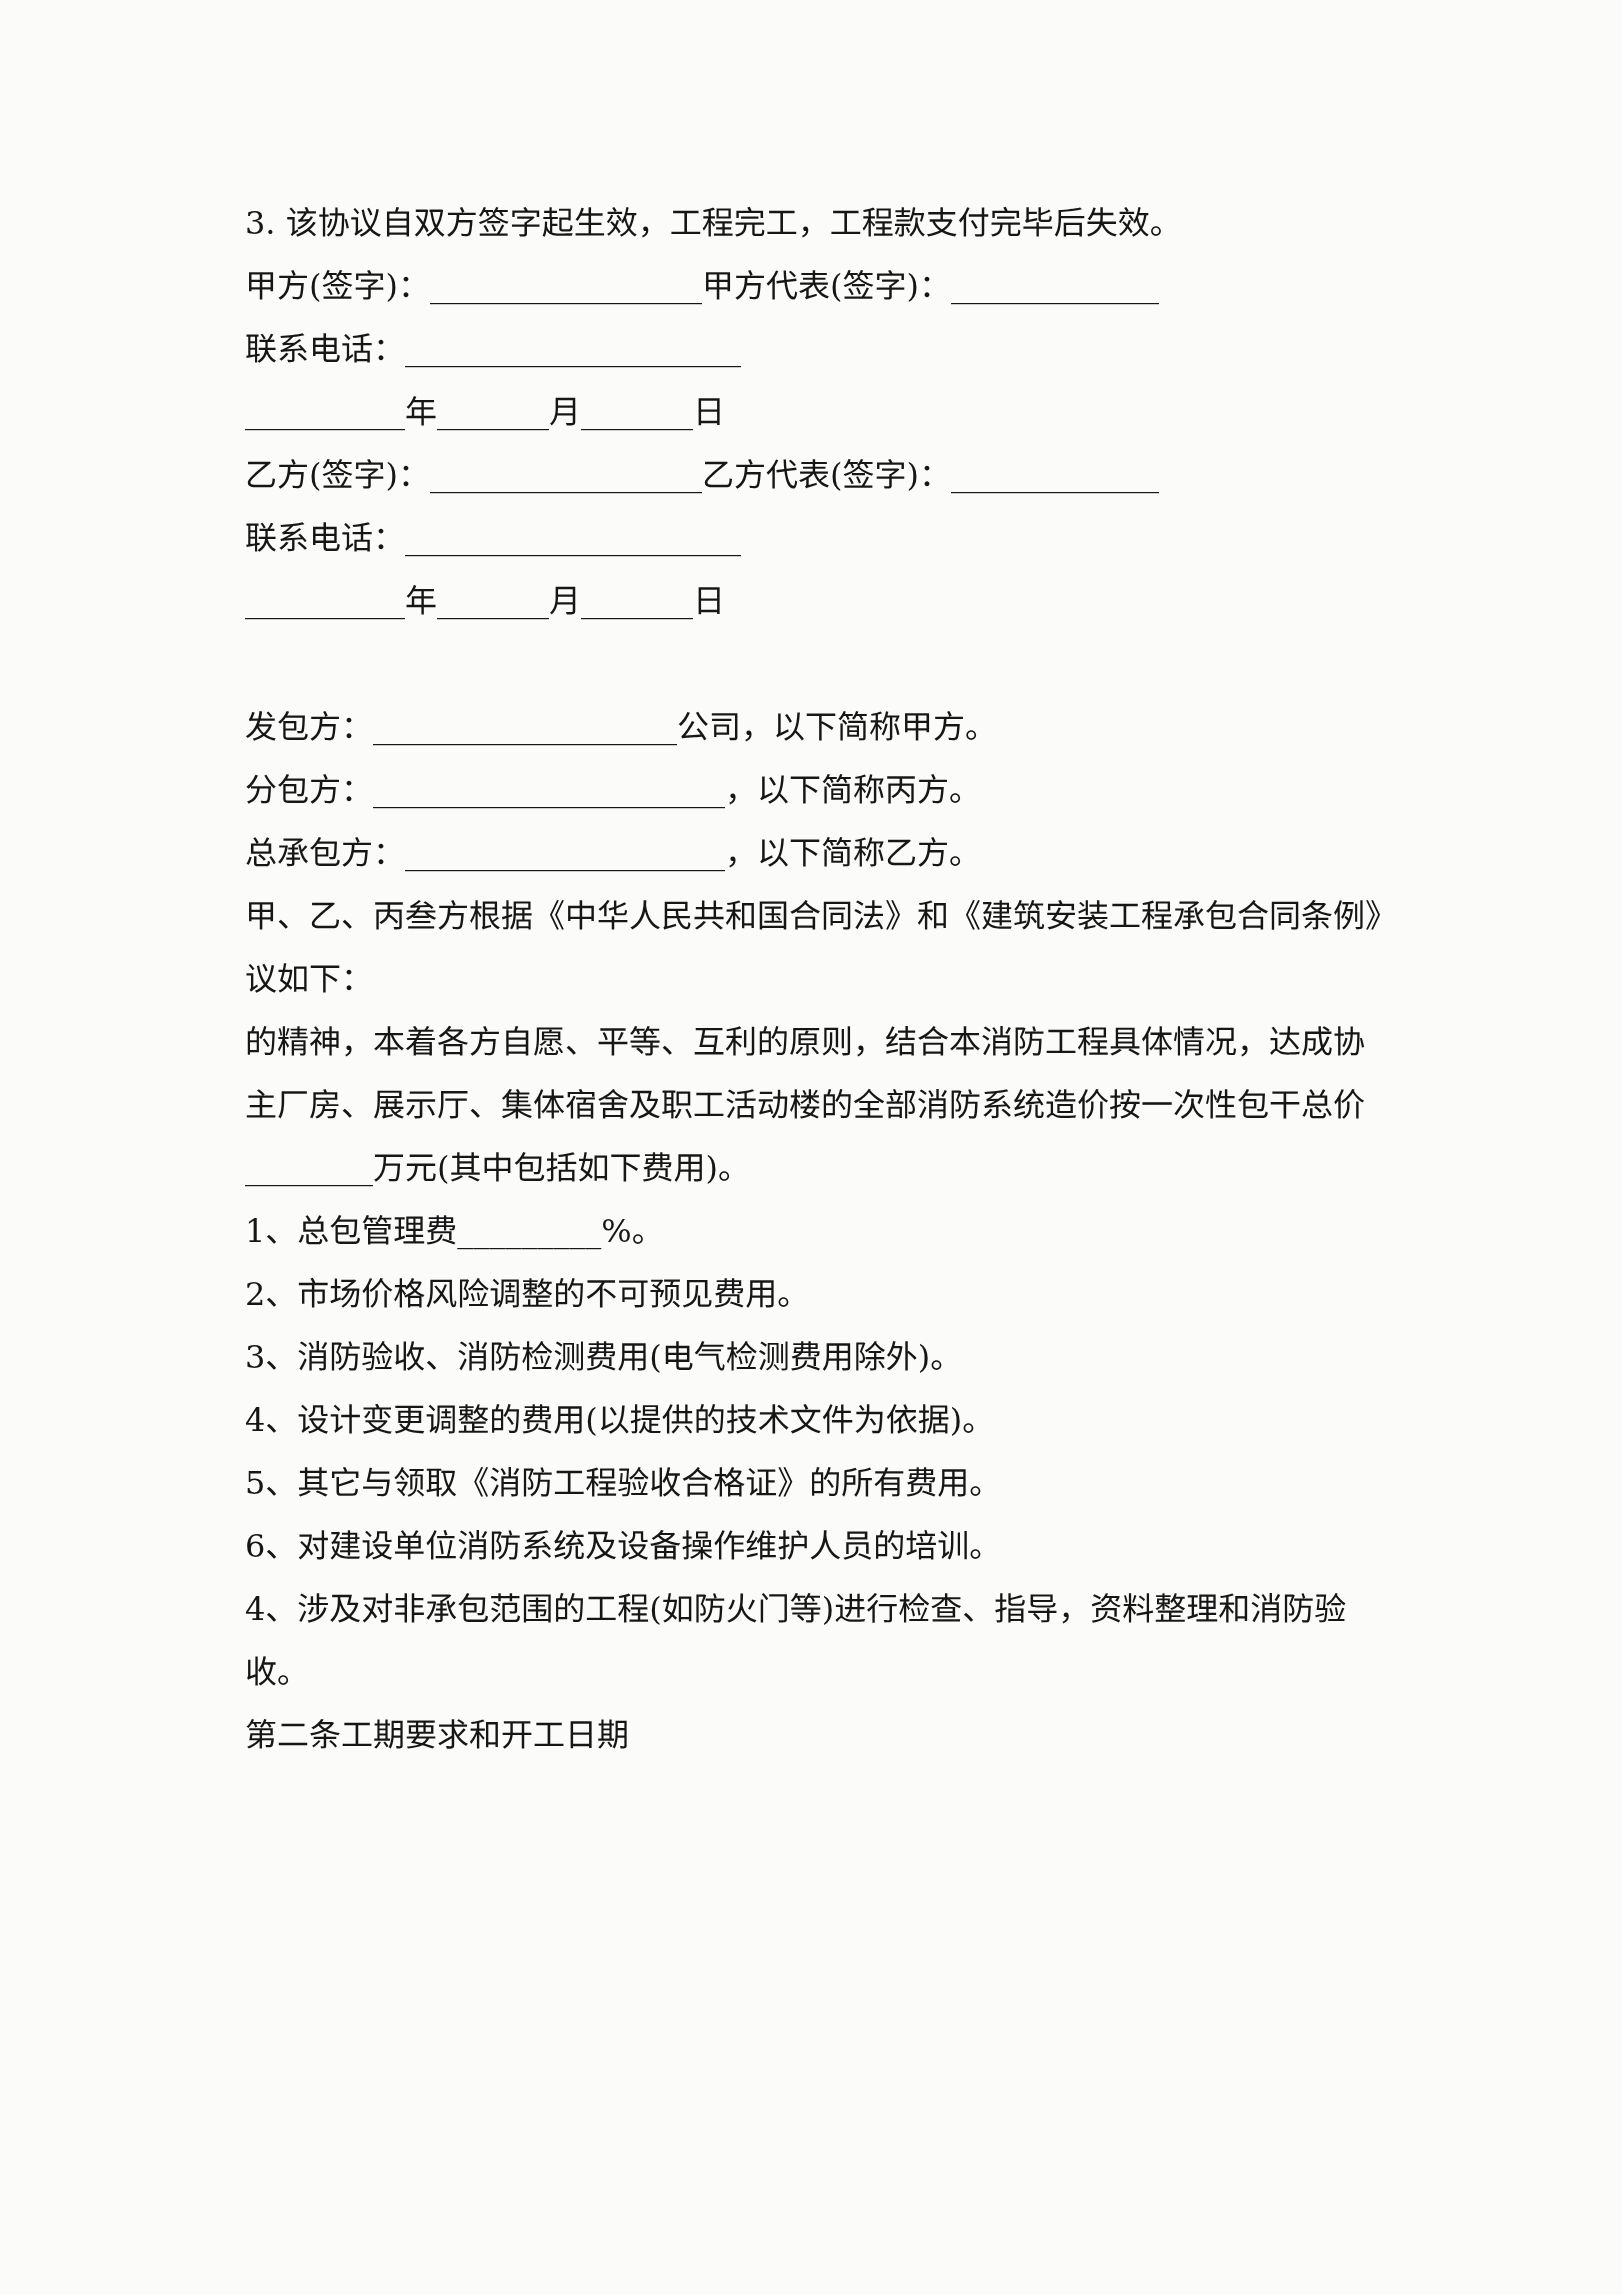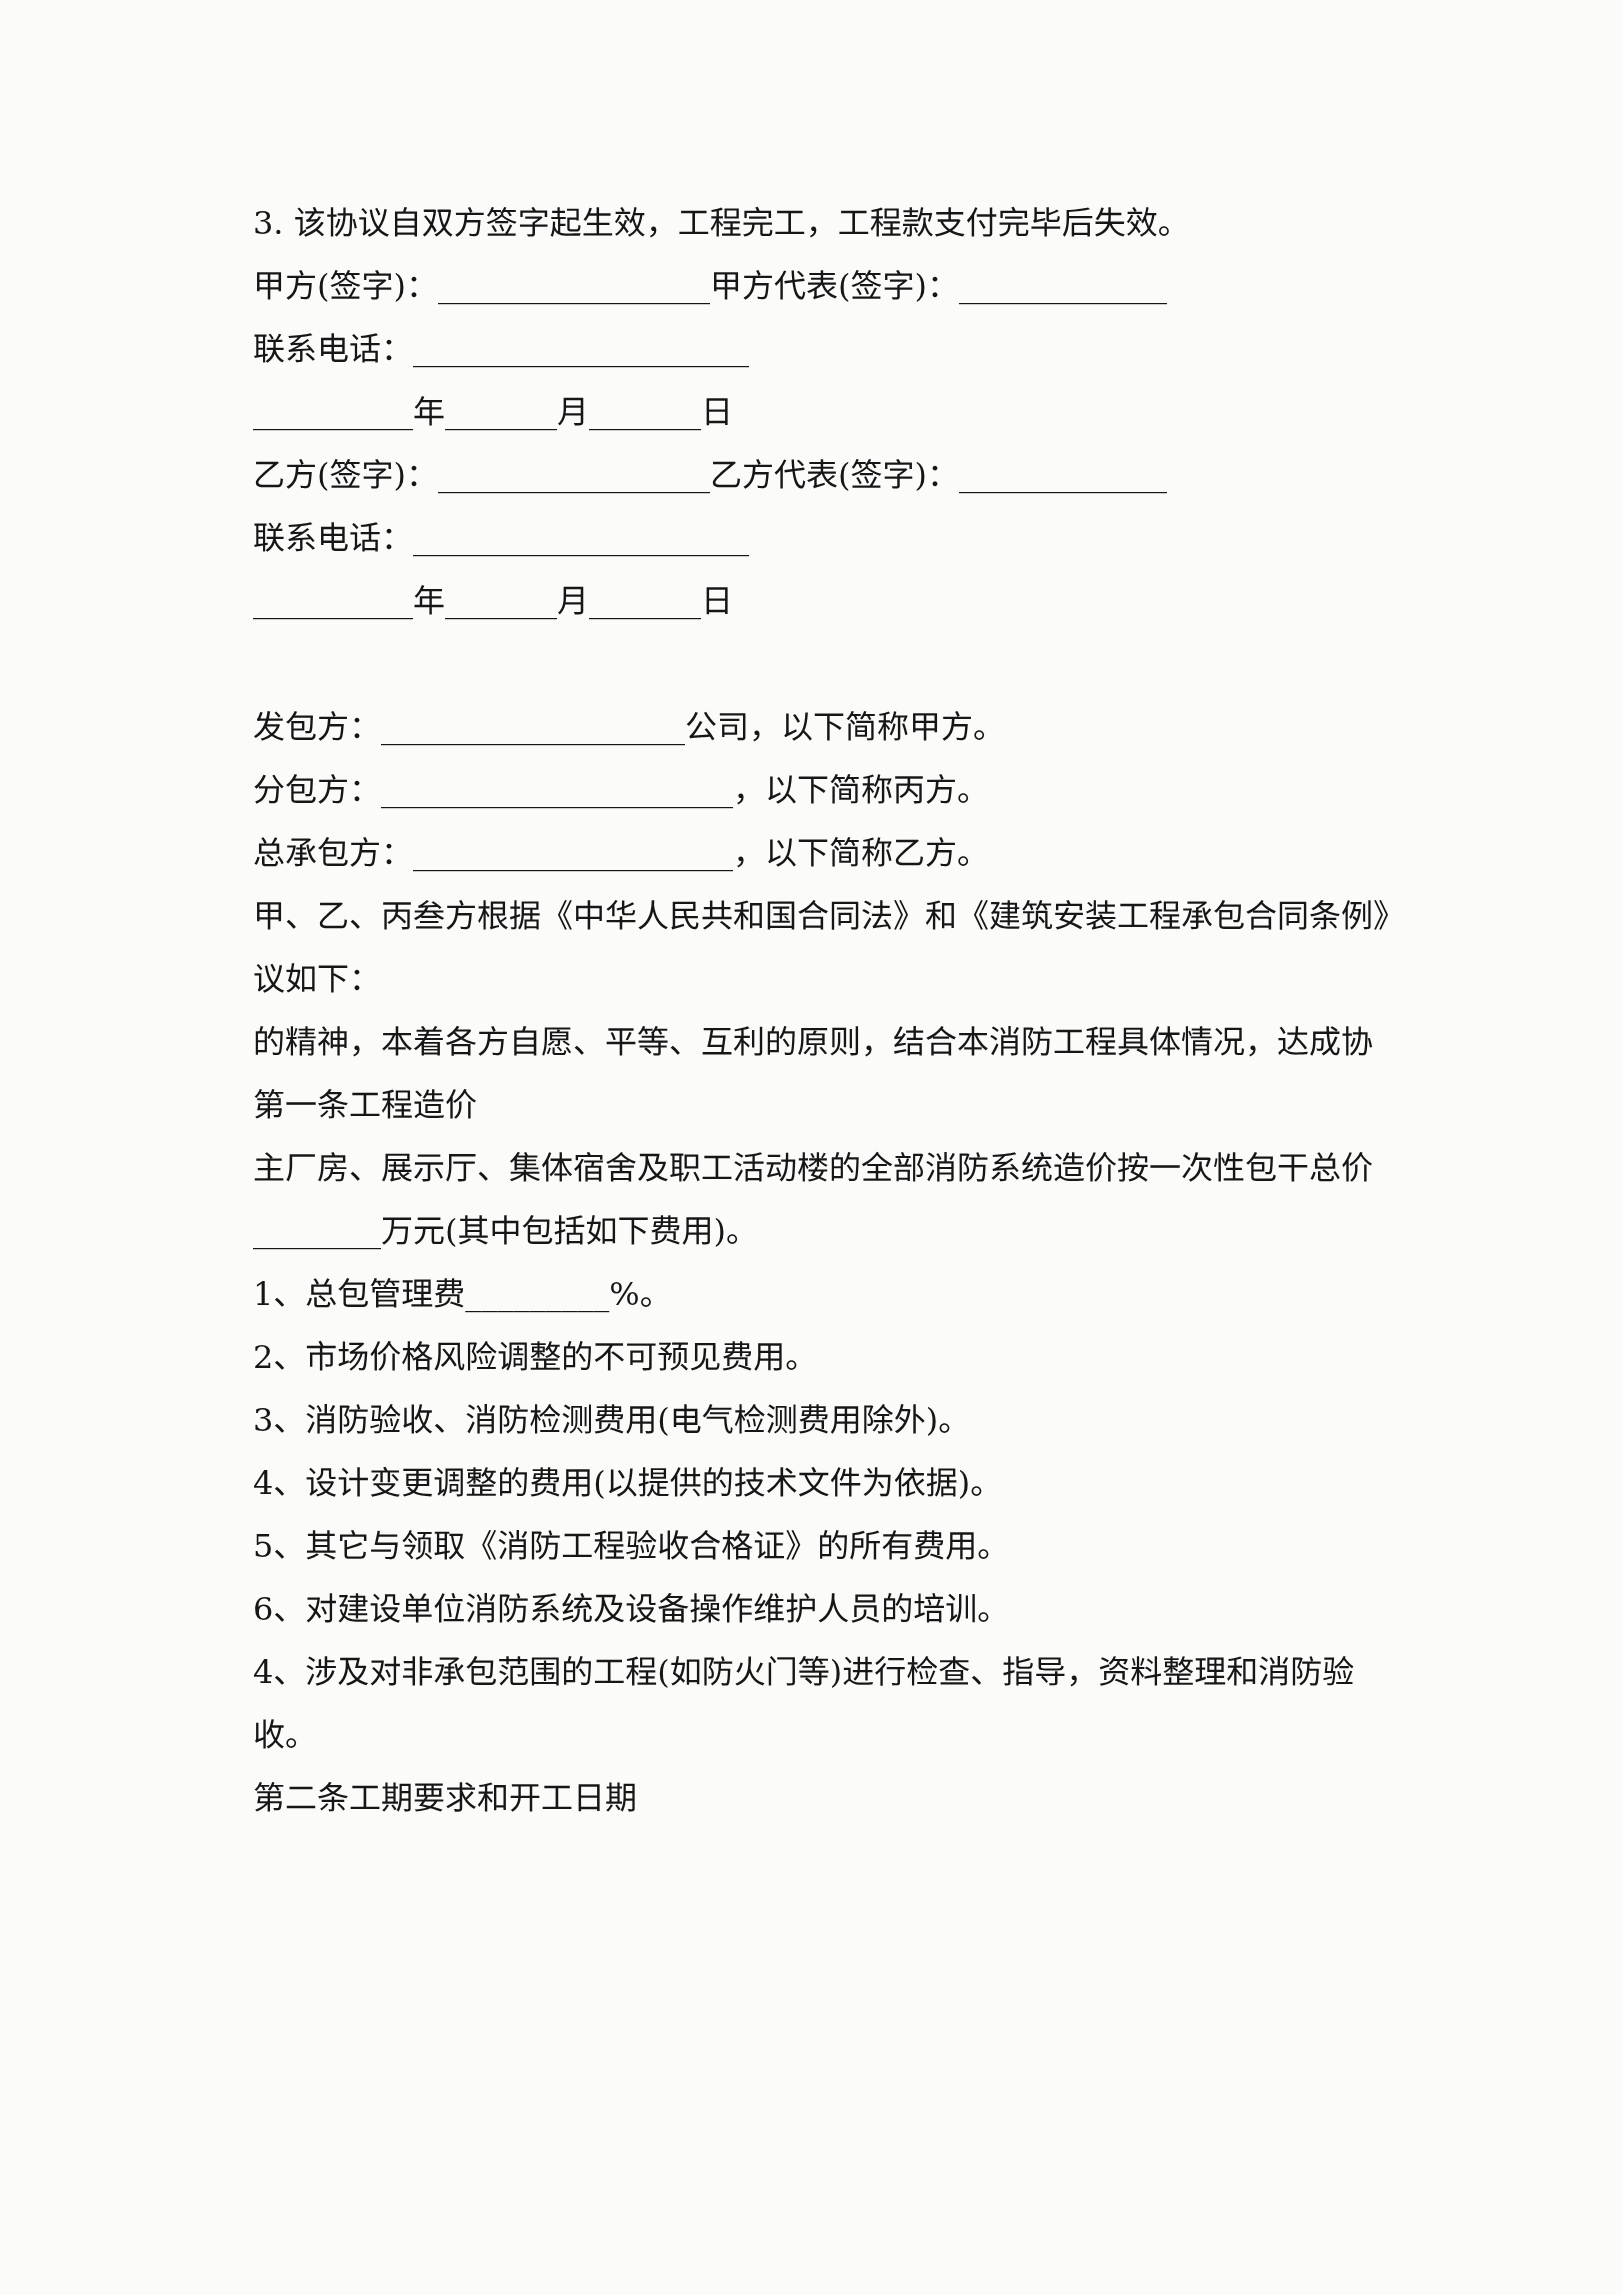--- a/index.html
+++ b/index.html
@@ -32,36 +32,35 @@
     color: #161616;
     white-space: pre;
     letter-spacing: 0;
   }
   .doc-line.blank { height: 63px; }
 </style>
 </head>
 <body style="background: rgb(251, 251, 250);">
 
 <div class="page">
-  <div class="doc" id="doc-body" style="color: rgb(22, 22, 22); margin-left: 8px;">
+  <div class="doc" id="doc-body" style="color: rgb(22, 22, 22);">
       <div class="doc-line">3. 该协议自双方签字起生效，工程完工，工程款支付完毕后失效。</div>
       <div class="doc-line">甲方(签字)：_________________甲方代表(签字)：_____________</div>
       <div class="doc-line">联系电话：_____________________</div>
       <div class="doc-line">__________年_______月_______日</div>
       <div class="doc-line">乙方(签字)：_________________乙方代表(签字)：_____________</div>
       <div class="doc-line">联系电话：_____________________</div>
       <div class="doc-line">__________年_______月_______日</div>
       <div class="doc-line blank"></div>
       <div class="doc-line">发包方：___________________公司，以下简称甲方。</div>
       <div class="doc-line">分包方：______________________，以下简称丙方。</div>
       <div class="doc-line">总承包方：____________________，以下简称乙方。</div>
       <div class="doc-line">甲、乙、丙叁方根据《中华人民共和国合同法》和《建筑安装工程承包合同条例》</div>
       <div class="doc-line">议如下：</div>
       <div class="doc-line">的精神，本着各方自愿、平等、互利的原则，结合本消防工程具体情况，达成协</div>
-      <div class="doc-line">第一条工程造价</div>
       <div class="doc-line">主厂房、展示厅、集体宿舍及职工活动楼的全部消防系统造价按一次性包干总价</div>
       <div class="doc-line">________万元(其中包括如下费用)。</div>
       <div class="doc-line">1、总包管理费_________%。</div>
       <div class="doc-line">2、市场价格风险调整的不可预见费用。</div>
       <div class="doc-line">3、消防验收、消防检测费用(电气检测费用除外)。</div>
       <div class="doc-line">4、设计变更调整的费用(以提供的技术文件为依据)。</div>
       <div class="doc-line">5、其它与领取《消防工程验收合格证》的所有费用。</div>
       <div class="doc-line">6、对建设单位消防系统及设备操作维护人员的培训。</div>
       <div class="doc-line">4、涉及对非承包范围的工程(如防火门等)进行检查、指导，资料整理和消防验</div>
       <div class="doc-line">收。</div>

